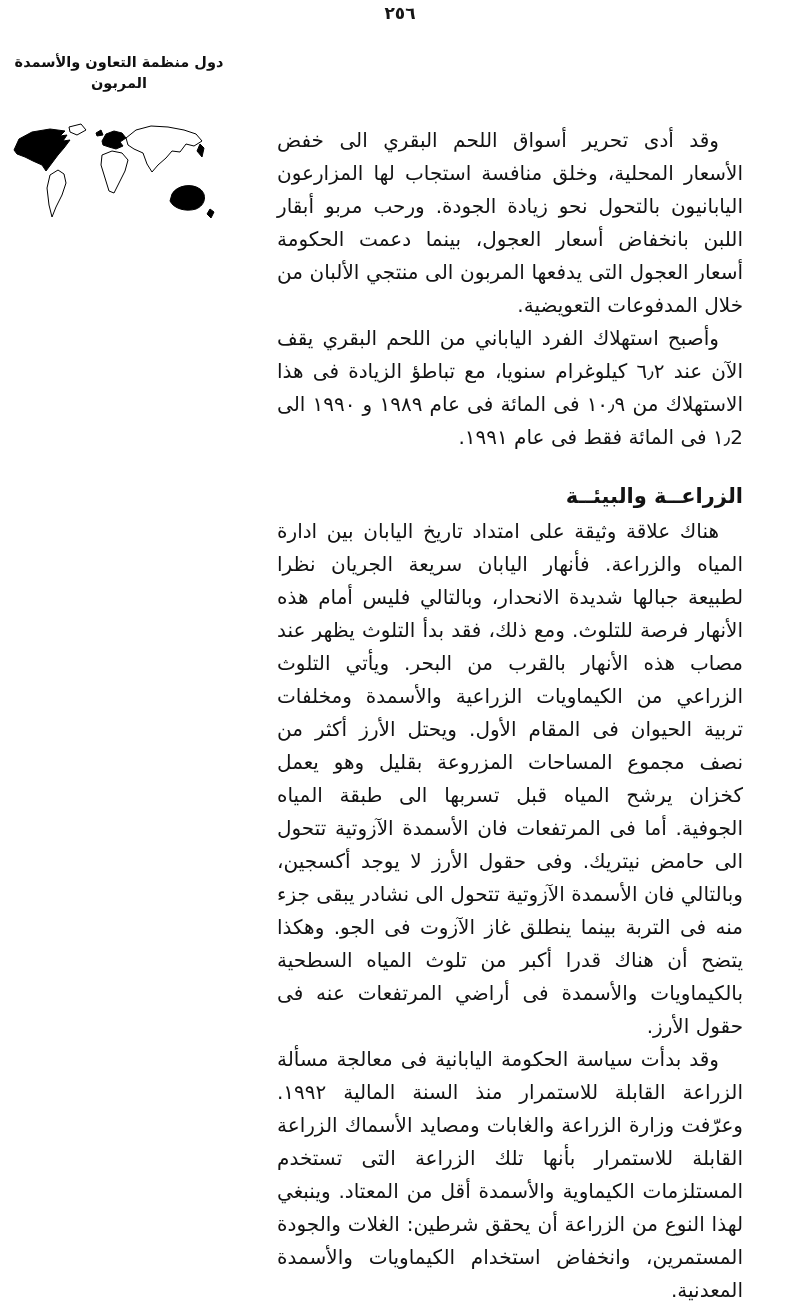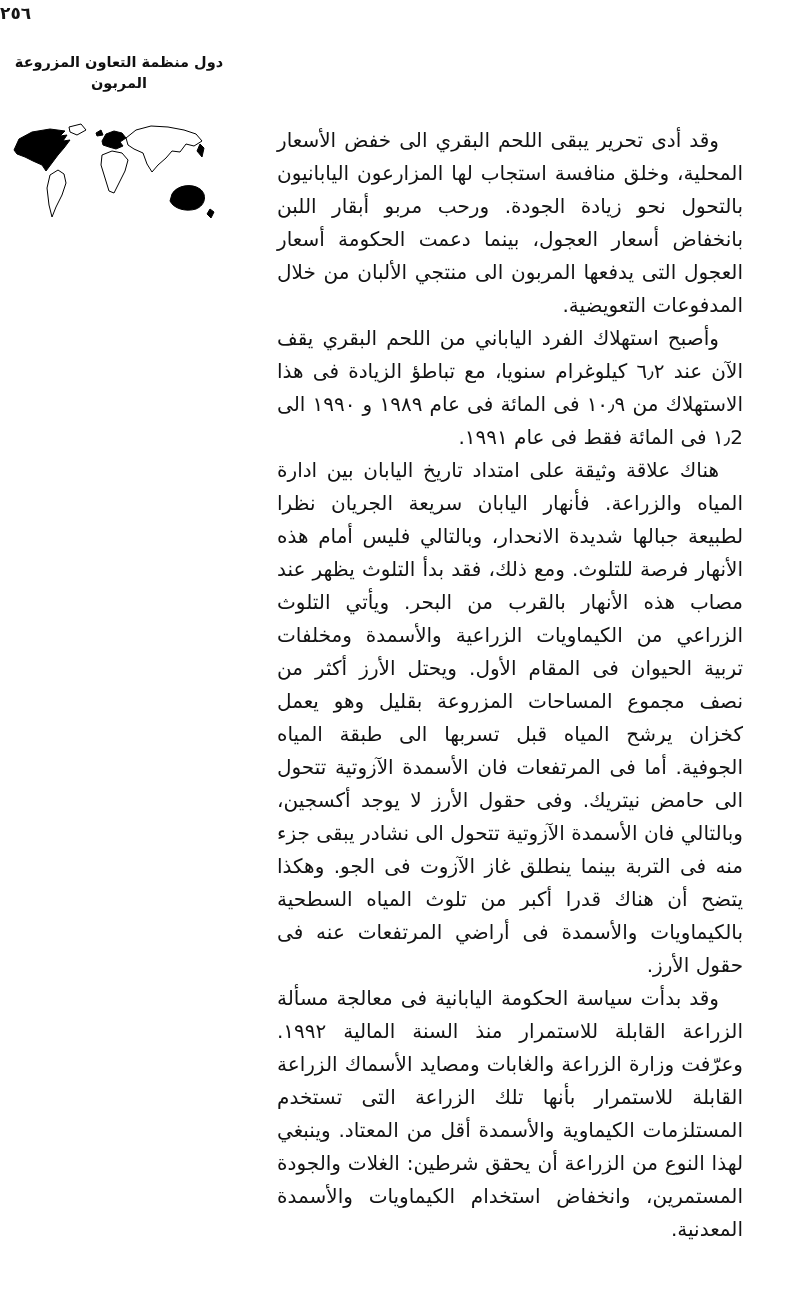--- a/index.html
+++ b/index.html
@@ -10,20 +10,21 @@
   }
   body {
     position: relative;
     font-family: "DejaVu Sans", sans-serif;
     color: #151515;
   }
   .page-number {
     position: absolute;
     top: 3px; left: 0;
     width: 100%;
+    text-align: center;
     font-size: 17px;
     font-weight: bold;
     letter-spacing: 1px;
   }
   .figure {
     position: absolute;
     top: 52px; left: 6px;
     width: 226px;
   }
   .figure-caption {
@@ -54,21 +55,21 @@
     margin-bottom: 2px;
   }
 </style>
 </head>
 <body>
 
 <div class="page-number">٢٥٦</div>
 
 <div class="figure">
   <div class="figure-caption">
-    <div>دول منظمة التعاون المزروعة</div>
+    <div>دول منظمة التعاون والأسمدة</div>
     <div>المربون</div>
   </div>
   <div class="map-wrap">
     <svg width="226" height="110" viewBox="0 0 226 110" xmlns="http://www.w3.org/2000/svg">
 
       <path d="M8,30 L13,19 L26,12 L44,9 L59,11 L54,16 L61,15 L57,21 L64,20 L58,28 L52,35 L46,43 L40,51 L36,45 L27,41 L19,37 L11,34 Z" fill="#000000" stroke="#000000" stroke-width="1"></path>
 
       <path d="M63,7 L75,4 L80,10 L71,15 L64,12 Z" fill="#ffffff" stroke="#000000" stroke-width="1"></path>
 
       <path d="M44,55 L52,50 L58,54 L60,63 L56,75 L50,87 L46,97 L43,85 L41,68 Z" fill="#ffffff" stroke="#000000" stroke-width="1"></path>
@@ -84,18 +85,19 @@
       <path d="M194,24 L198,28 L196,37 L191,31 Z" fill="#000000" stroke="#000000" stroke-width="1"></path>
 
       <path d="M166,74 C171,65 186,63 194,69 C201,74 200,85 190,89 C180,92 168,89 164,81 Z" fill="#000000" stroke="#000000" stroke-width="1"></path>
 
       <path d="M204,89 L208,92 L205,98 L201,94 Z" fill="#000000" stroke="#000000" stroke-width="1"></path>
     </svg>
   </div>
 </div>
 
 <div class="text-block">
-  <p>وقد أدى تحرير يبقى اللحم البقري الى خفض الأسعار المحلية، وخلق منافسة استجاب لها المزارعون اليابانيون بالتحول نحو زيادة الجودة. ورحب مربو أبقار اللبن بانخفاض أسعار العجول، بينما دعمت الحكومة أسعار العجول التى يدفعها المربون الى منتجي الألبان من خلال المدفوعات التعويضية.</p>
+  <p>وقد أدى تحرير أسواق اللحم البقري الى خفض الأسعار المحلية، وخلق منافسة استجاب لها المزارعون اليابانيون بالتحول نحو زيادة الجودة. ورحب مربو أبقار اللبن بانخفاض أسعار العجول، بينما دعمت الحكومة أسعار العجول التى يدفعها المربون الى منتجي الألبان من خلال المدفوعات التعويضية.</p>
   <p>وأصبح استهلاك الفرد الياباني من اللحم البقري يقف الآن عند ٦٫٢ كيلوغرام سنويا، مع تباطؤ الزيادة فى هذا الاستهلاك من ١٠٫٩ فى المائة فى عام ١٩٨٩ و ١٩٩٠ الى ١٫2 فى المائة فقط فى عام ١٩٩١.</p>
+  <div class="section-heading">الزراعــة والبيئــة</div>
   <p>هناك علاقة وثيقة على امتداد تاريخ اليابان بين ادارة المياه والزراعة. فأنهار اليابان سريعة الجريان نظرا لطبيعة جبالها شديدة الانحدار، وبالتالي فليس أمام هذه الأنهار فرصة للتلوث. ومع ذلك، فقد بدأ التلوث يظهر عند مصاب هذه الأنهار بالقرب من البحر. ويأتي التلوث الزراعي من الكيماويات الزراعية والأسمدة ومخلفات تربية الحيوان فى المقام الأول. ويحتل الأرز أكثر من نصف مجموع المساحات المزروعة بقليل وهو يعمل كخزان يرشح المياه قبل تسربها الى طبقة المياه الجوفية. أما فى المرتفعات فان الأسمدة الآزوتية تتحول الى حامض نيتريك. وفى حقول الأرز لا يوجد أكسجين، وبالتالي فان الأسمدة الآزوتية تتحول الى نشادر يبقى جزء منه فى التربة بينما ينطلق غاز الآزوت فى الجو. وهكذا يتضح أن هناك قدرا أكبر من تلوث المياه السطحية بالكيماويات والأسمدة فى أراضي المرتفعات عنه فى حقول الأرز.</p>
   <p>وقد بدأت سياسة الحكومة اليابانية فى معالجة مسألة الزراعة القابلة للاستمرار منذ السنة المالية ١٩٩٢. وعرّفت وزارة الزراعة والغابات ومصايد الأسماك الزراعة القابلة للاستمرار بأنها تلك الزراعة التى تستخدم المستلزمات الكيماوية والأسمدة أقل من المعتاد. وينبغي لهذا النوع من الزراعة أن يحقق شرطين: الغلات والجودة المستمرين، وانخفاض استخدام الكيماويات والأسمدة المعدنية.</p>
 
 </div>
 
 </body></html>

